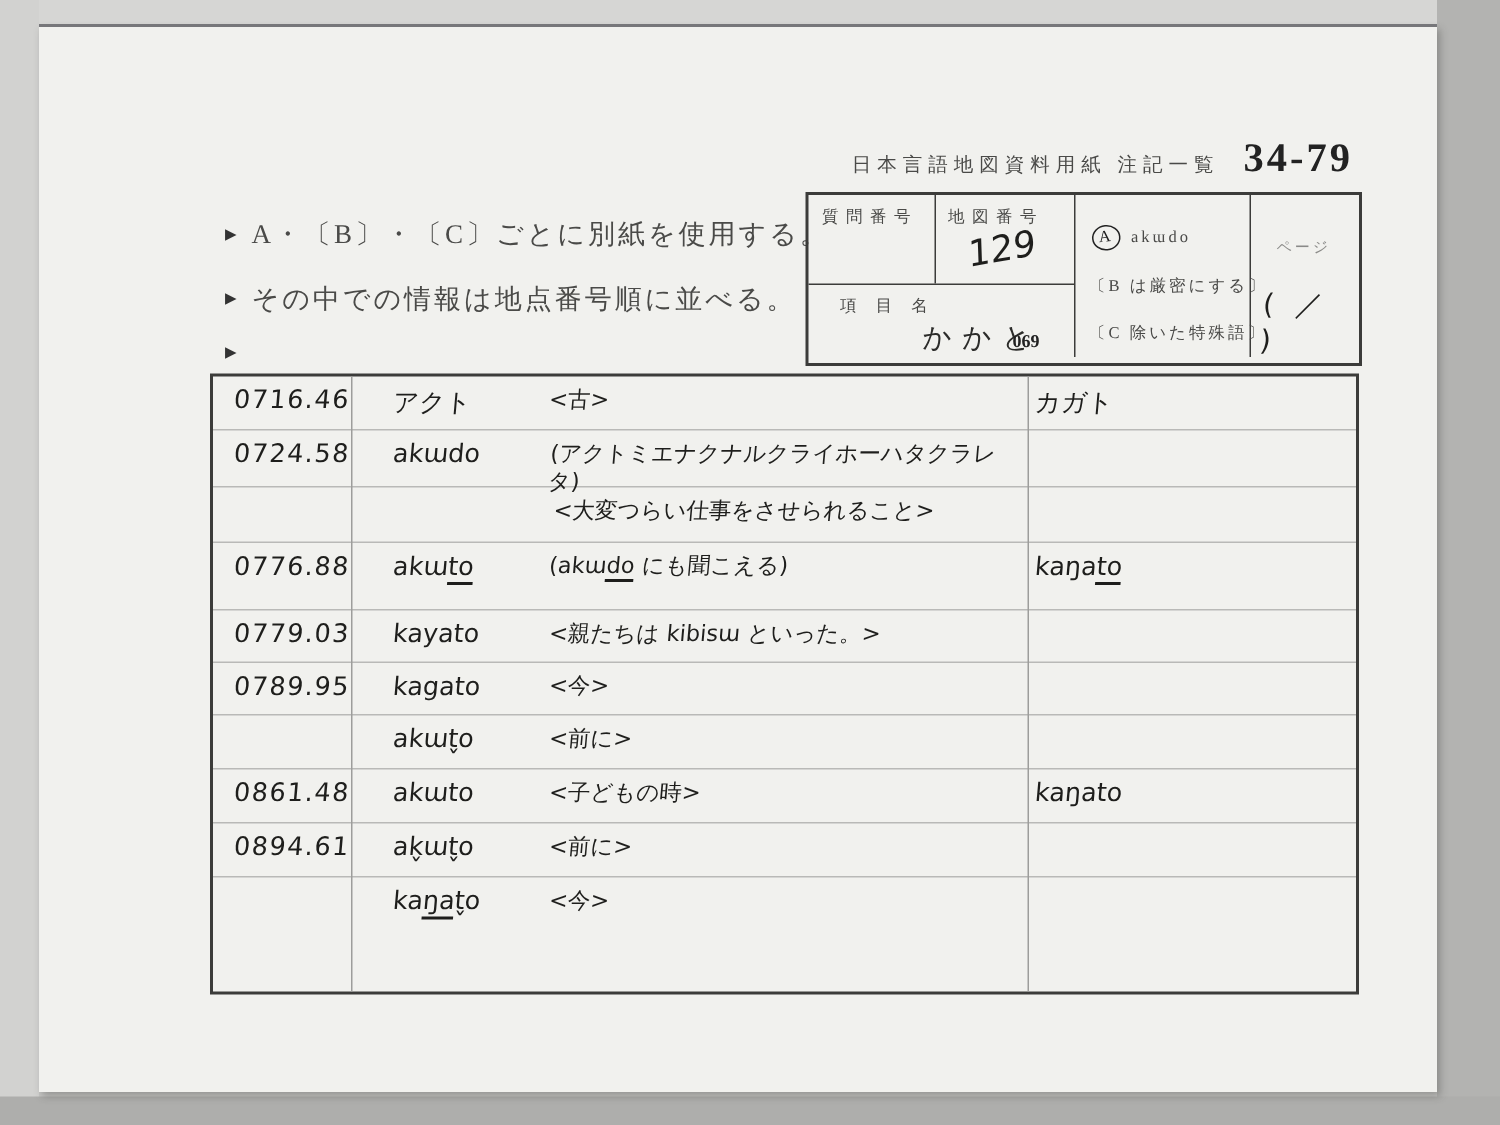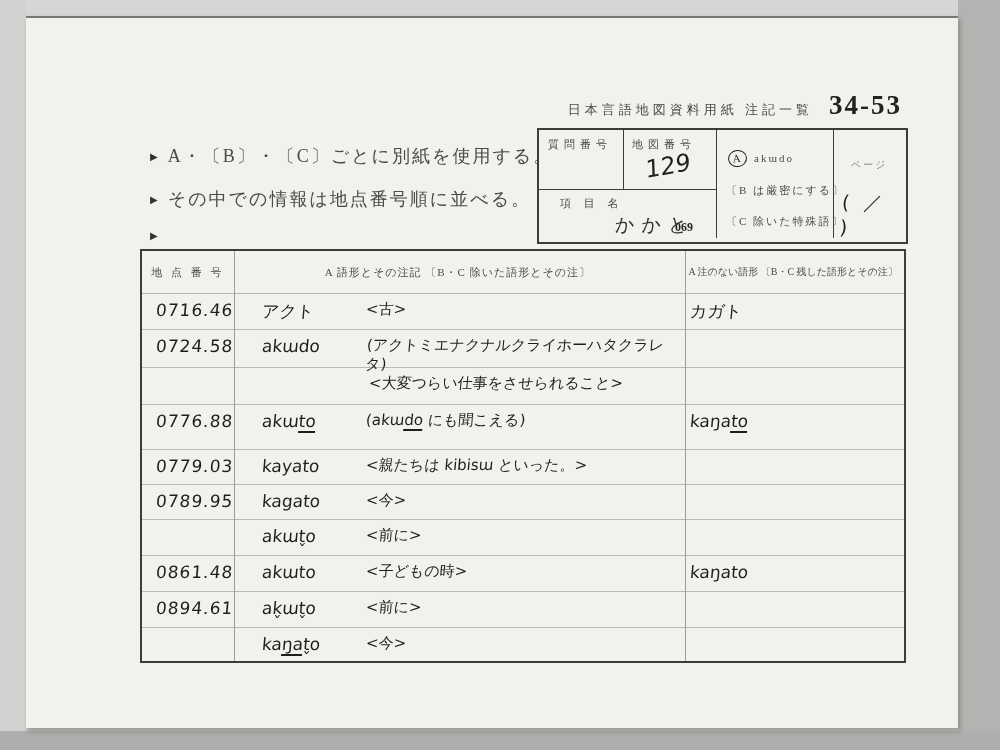--- a/index.html
+++ b/index.html
@@ -66,21 +66,21 @@
 <div class="stage">
   <div class="bg-top"></div>
   <div class="bg-left"></div>
   <div class="bg-right"></div>
   <div class="bg-bottom"></div>
 
   <div class="paper">
 
     <div class="doc-header">
       <span class="doc-title">日本言語地図資料用紙 注記一覧</span>
-      <span class="doc-no">34-53</span>
+      <span class="doc-no">34-79</span>
     </div>
 
     <div class="bullets">
       <div class="bullet-line">
         <span class="tri">▶</span>
         <span class="btxt">A・〔B〕・〔C〕ごとに別紙を使用する。</span>
       </div>
       <div class="bullet-line">
         <span class="tri">▶</span>
         <span class="btxt">その中での情報は地点番号順に並べる。</span>
@@ -111,25 +111,20 @@
       <div class="fb-small" style="left:187px;top:84px;">〔C 除いた特殊語〕</div>
 
       <div class="page-label" style="left:312px;top:28px;">ページ</div>
       <div class="hand page-value" style="left:302px;top:60px;">( ／ )</div>
     </div>
 
     <div class="dtable">
       <div class="tv1"></div>
       <div class="tv2"></div>
 
-      <div class="thead">
-        <div class="th th1">地 点 番 号</div>
-        <div class="th th2">A 語形とその注記 〔B・C 除いた語形とその注〕</div>
-        <div class="th th3">A 注のない語形 〔B・C 残した語形とその注〕</div>
-      </div>
 
       <div class="trow" style="height:36px">
         <div class="c-site"><span class="hand hw-num">0716.46</span></div>
         <div class="c-form">
           <span class="wcol"><span class="hand hw-word">アクト</span></span>
           <span class="hand hw-note">&lt;古&gt;</span>
         </div>
         <div class="c-right"><span class="hand hw-word">カガト</span></div>
       </div>
 

